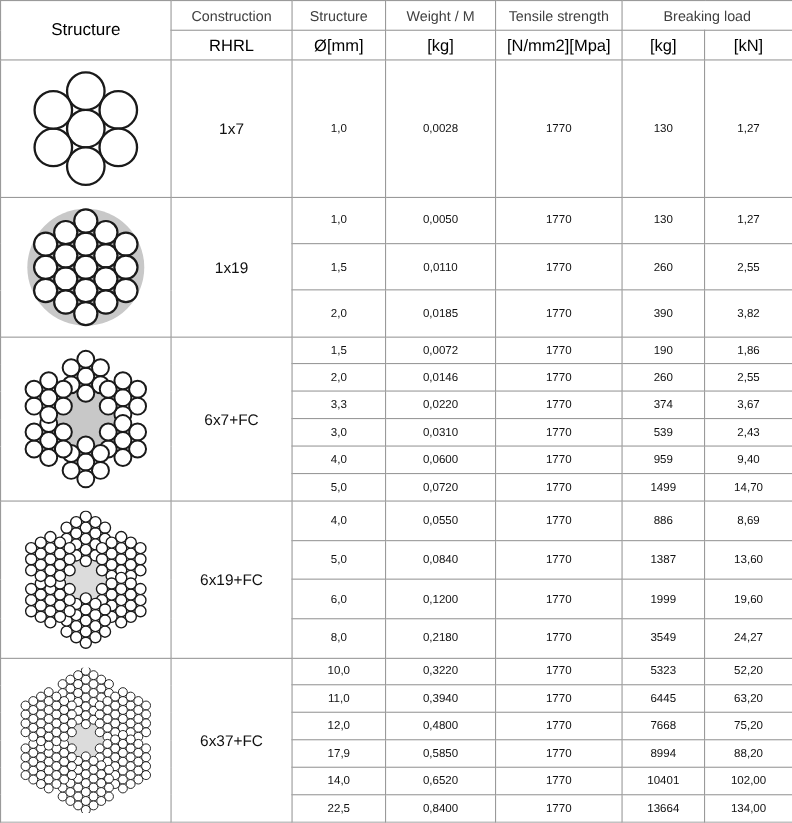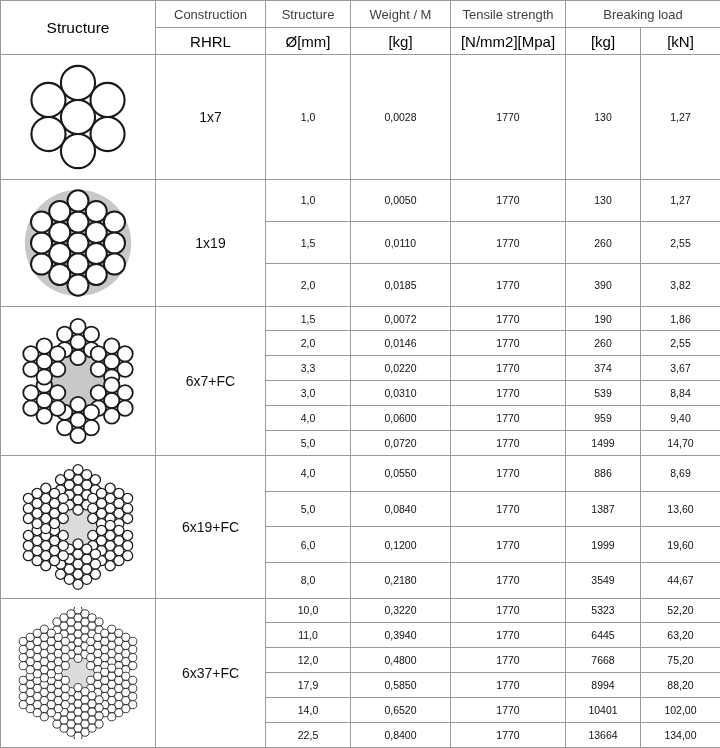--- a/index.html
+++ b/index.html
@@ -244,21 +244,21 @@
         <td class="data-cell">0,0220</td>
         <td class="data-cell">1770</td>
         <td class="data-cell">374</td>
         <td class="data-cell kn-cell">3,67</td>
       </tr>
       <tr>
         <td class="data-cell">3,0</td>
         <td class="data-cell">0,0310</td>
         <td class="data-cell">1770</td>
         <td class="data-cell">539</td>
-        <td class="data-cell kn-cell">8,84</td>
+        <td class="data-cell kn-cell">2,43</td>
       </tr>
       <tr>
         <td class="data-cell">4,0</td>
         <td class="data-cell">0,0600</td>
         <td class="data-cell">1770</td>
         <td class="data-cell">959</td>
         <td class="data-cell kn-cell">9,40</td>
       </tr>
       <tr>
         <td class="data-cell">5,0</td>
@@ -404,21 +404,21 @@
         <td class="data-cell">0,1200</td>
         <td class="data-cell">1770</td>
         <td class="data-cell">1999</td>
         <td class="data-cell kn-cell">19,60</td>
       </tr>
       <tr>
         <td class="data-cell">8,0</td>
         <td class="data-cell">0,2180</td>
         <td class="data-cell">1770</td>
         <td class="data-cell">3549</td>
-        <td class="data-cell kn-cell">44,67</td>
+        <td class="data-cell kn-cell">24,27</td>
       </tr>
       <tr>
         <td rowspan="6" class="struct-cell group-sep-top"><span><svg class="rope-svg" width="132" height="132" viewBox="0 0 132 132" xmlns="http://www.w3.org/2000/svg">
               <polygon points="66.0,38.0 90.3,52.0 90.3,80.0 66.0,94.0 41.7,80.0 41.7,52.0" fill="#dcdcdc" stroke="#dcdcdc" stroke-width="14.5" stroke-linejoin="round"></polygon>
               <circle cx="66.00" cy="27.06" r="4.05" fill="#ffffff" stroke="#1a1a1a" stroke-width="0.85"></circle>
               <circle cx="66.00" cy="18.95" r="4.05" fill="#ffffff" stroke="#1a1a1a" stroke-width="0.85"></circle>
               <circle cx="73.02" cy="23.01" r="4.05" fill="#ffffff" stroke="#1a1a1a" stroke-width="0.85"></circle>
               <circle cx="73.02" cy="31.11" r="4.05" fill="#ffffff" stroke="#1a1a1a" stroke-width="0.85"></circle>
               <circle cx="66.00" cy="35.17" r="4.05" fill="#ffffff" stroke="#1a1a1a" stroke-width="0.85"></circle>
               <circle cx="58.98" cy="31.11" r="4.05" fill="#ffffff" stroke="#1a1a1a" stroke-width="0.85"></circle>

